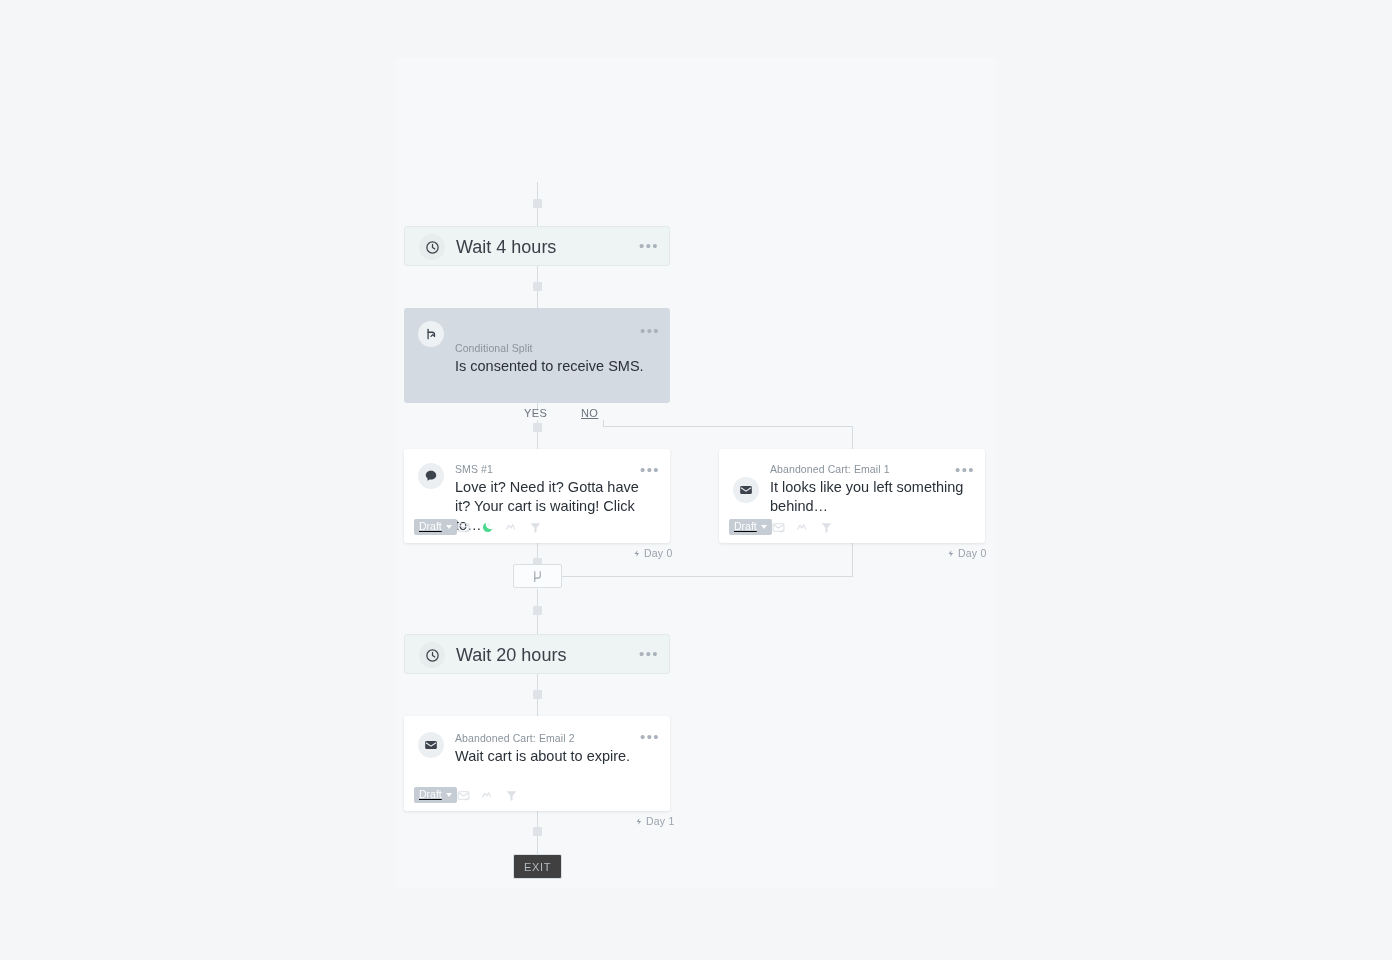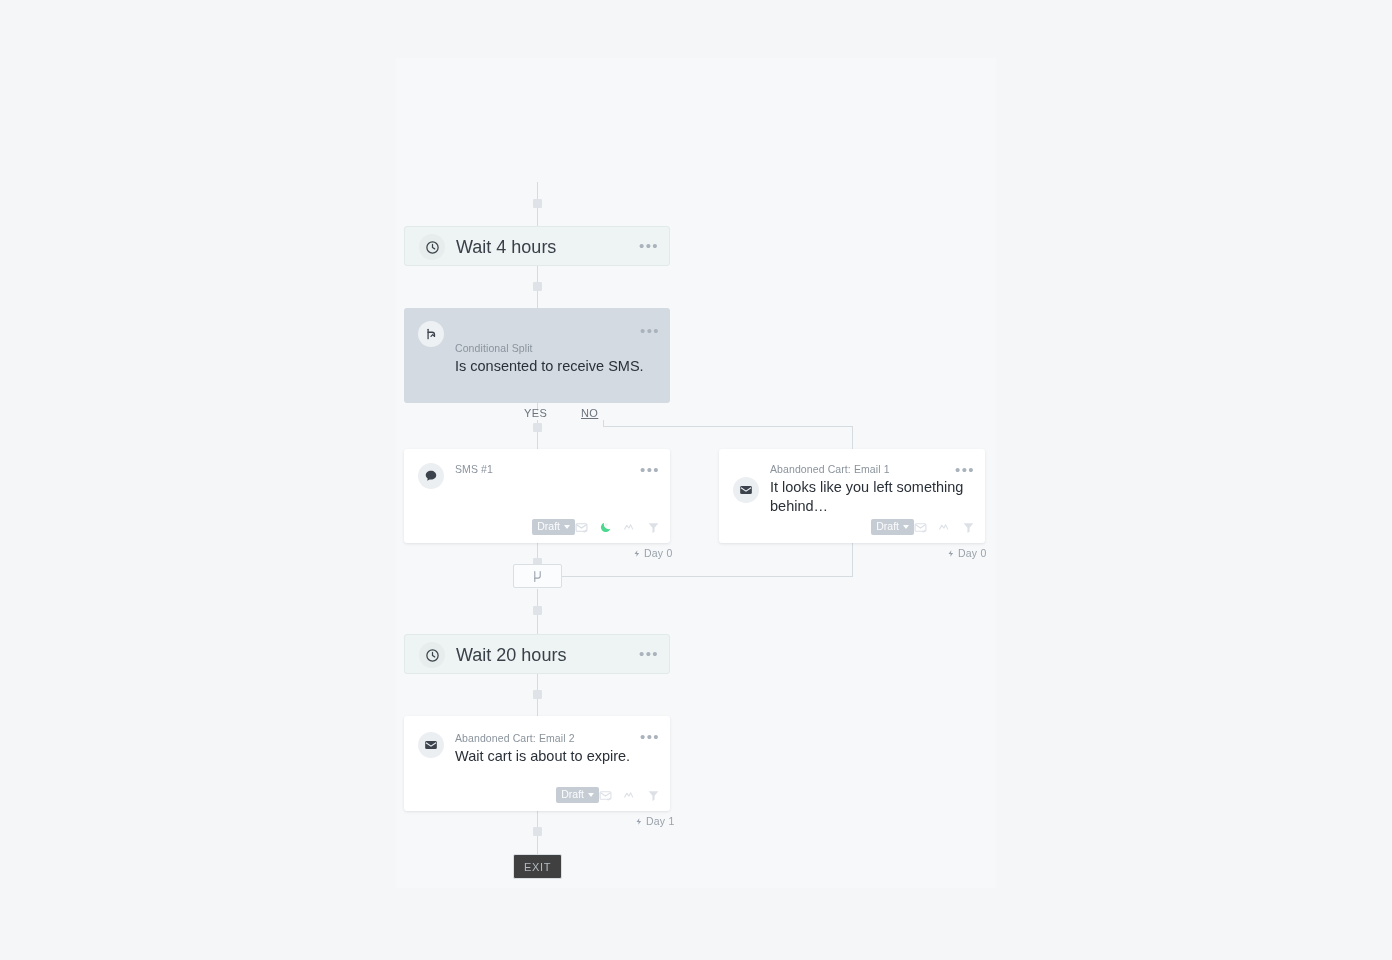--- a/index.html
+++ b/index.html
@@ -90,21 +90,21 @@
   .filters-icon i { display:block; height:2px; background:#5c646e; }
   .filters-icon i:nth-child(1){ width: 100%; }
   .filters-icon i:nth-child(2){ width: 60%; }
   .filters-icon i:nth-child(3){ width: 45%; }
   .filters-text { font-size: 12.5px; color: #8a939c; }
 
   
   .card-footer {
     position: absolute; left: 0; right: 0; bottom: 6px;
     height: 20px; display: flex; align-items: center;
-    padding: 0 10px; justify-content: flex-end;
+    padding: 0 10px; justify-content: flex-start; text-decoration: underline;
   }
   .badge {
     background: #c6ccd4; color: #fbfcfd;
     font-size: 10.5px; border-radius: 2px;
     padding: 2px 5px 3px 5px;
     display: inline-flex; align-items: center; gap: 4px;
     line-height: 11px;
   }
   .badge .caret {
     width: 0; height: 0; border-left: 3.5px solid transparent;
@@ -216,20 +216,21 @@
 
   <div class="node msg" style="left:404px; top:449px; width:266px; height:94px;">
     <div class="row" style="padding:14px 14px 0 14px;">
       <div class="circ-icon">
         <svg width="14" height="14" viewBox="0 0 24 24" fill="#3c434c">
             <path d="M12 3C6.9 3 3 6.3 3 10.4c0 2.3 1.3 4.4 3.3 5.7L5.6 20l4-2.1c.8.2 1.6.3 2.4.3 5.1 0 9-3.3 9-7.4S17.1 3 12 3z"></path>
           </svg>
       </div>
       <div style="margin-left:11px;">
         <div class="node-title">SMS #1</div>
+        <div class="node-body" style="width:200px;">Love it? Need it? Gotta have it? Your cart is waiting! Click to…</div>
       </div>
     </div>
     <div class="dots" style="top:16px;">•••</div>
     <div class="card-footer">
       <div class="badge">
           <span>Draft</span>
           <span class="caret"></span>
         </div>
       <div class="fic">
         <span>

